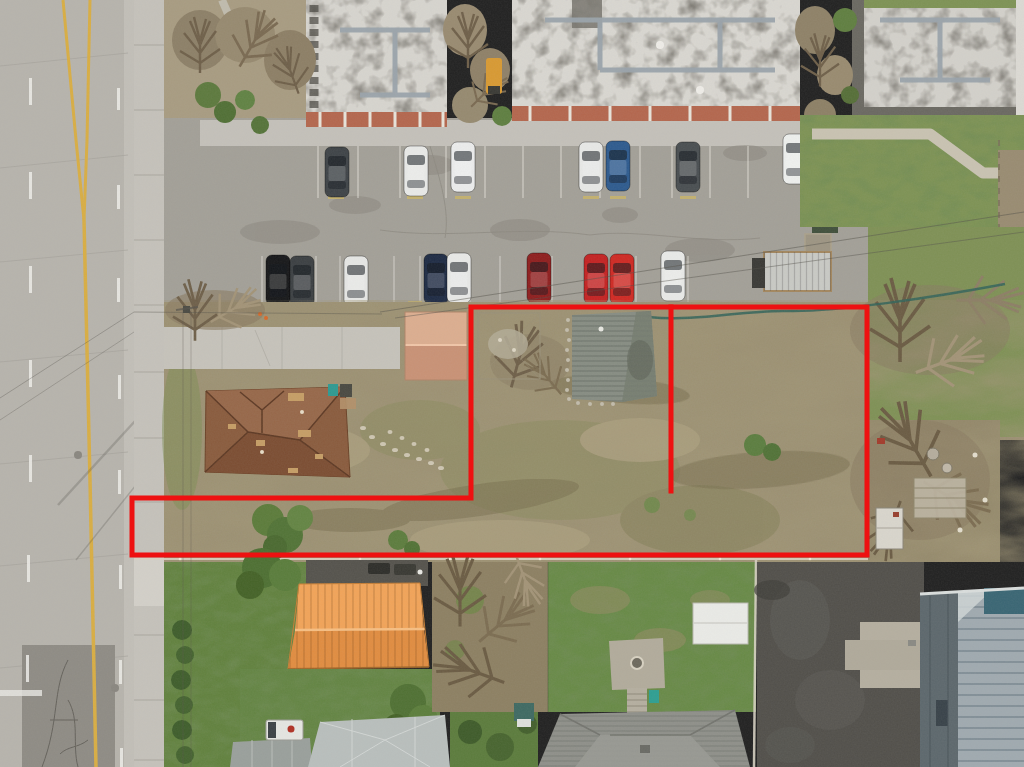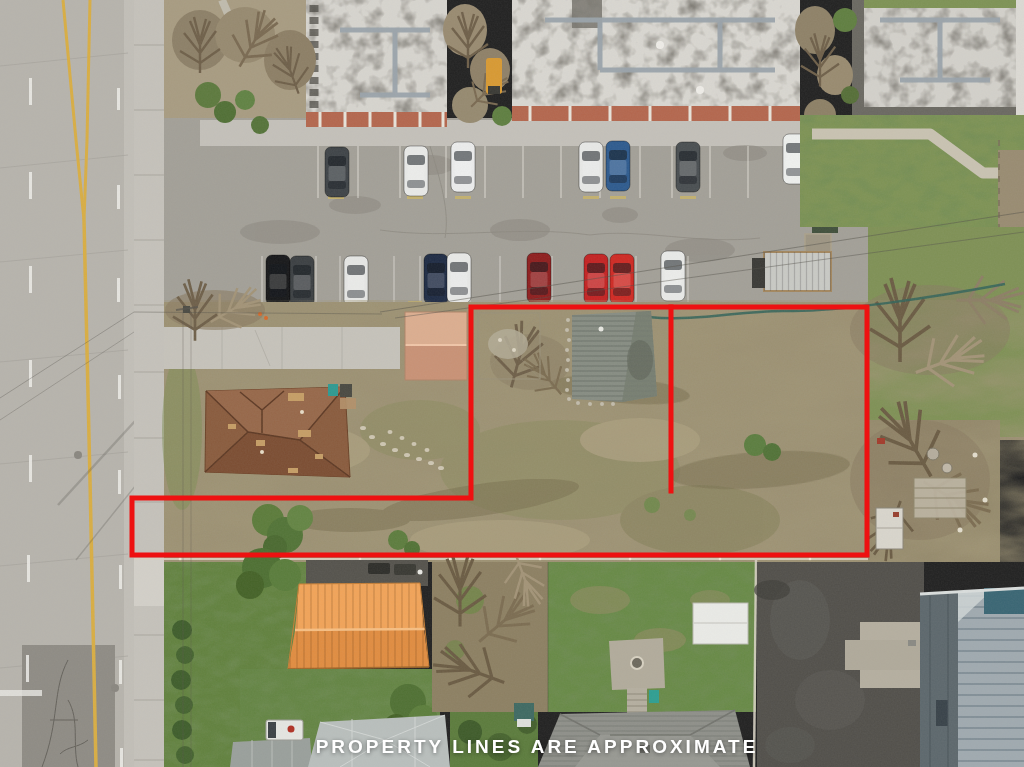--- a/index.html
+++ b/index.html
@@ -620,14 +620,13 @@
 </g>
 
 <rect x="0" y="0" width="1024" height="767" filter="url(#grain)" opacity="0.55"></rect>
 
 <g fill="none" stroke-linejoin="miter" stroke-linecap="square">
   <polygon fill="none" points="471,307 867,307 867,555 132,555 132,498 471,498" stroke="#ee1111" stroke-width="5"></polygon>
   <polyline fill="none" points="671,307 671,491" stroke="#ee1111" stroke-width="5"></polyline>
 </g>
 </svg>
 
-<div class="caption">PROPERTY LINES ARE APPROXIMATE</div>
 </div>
 
 </body></html>

